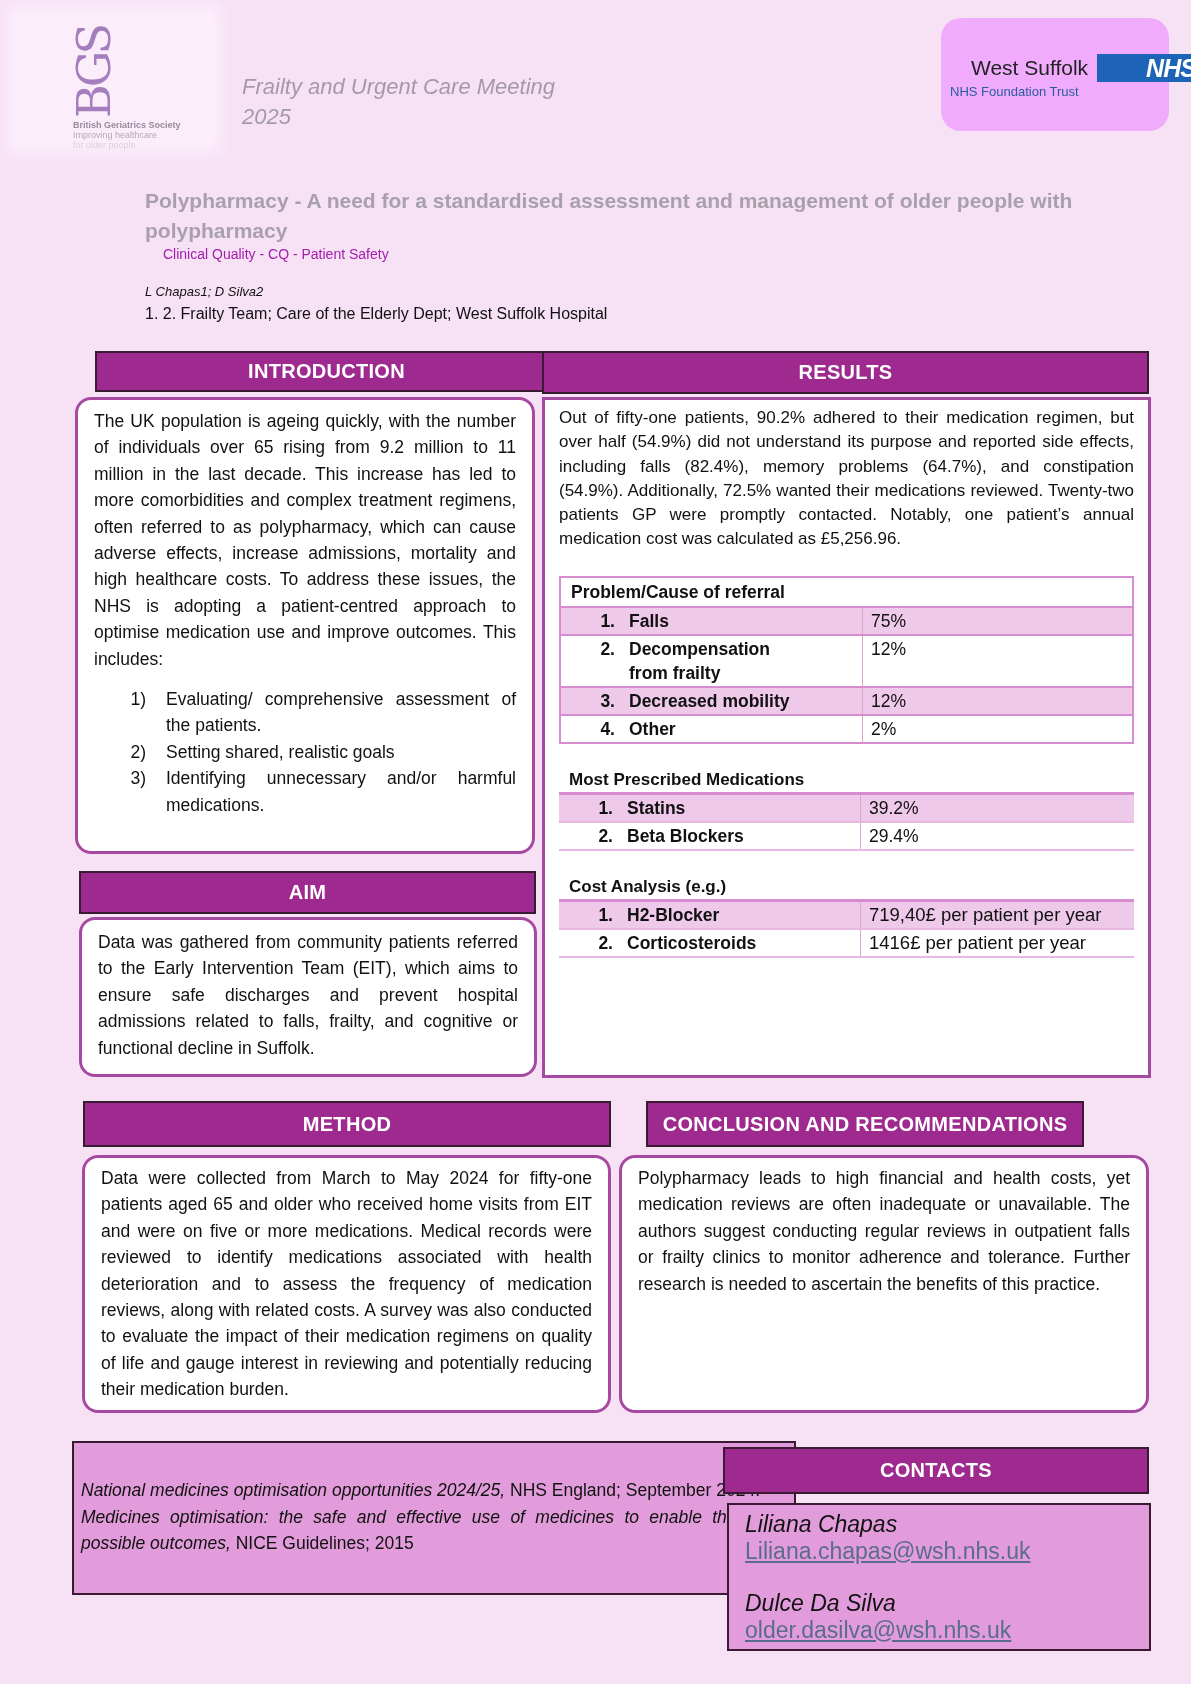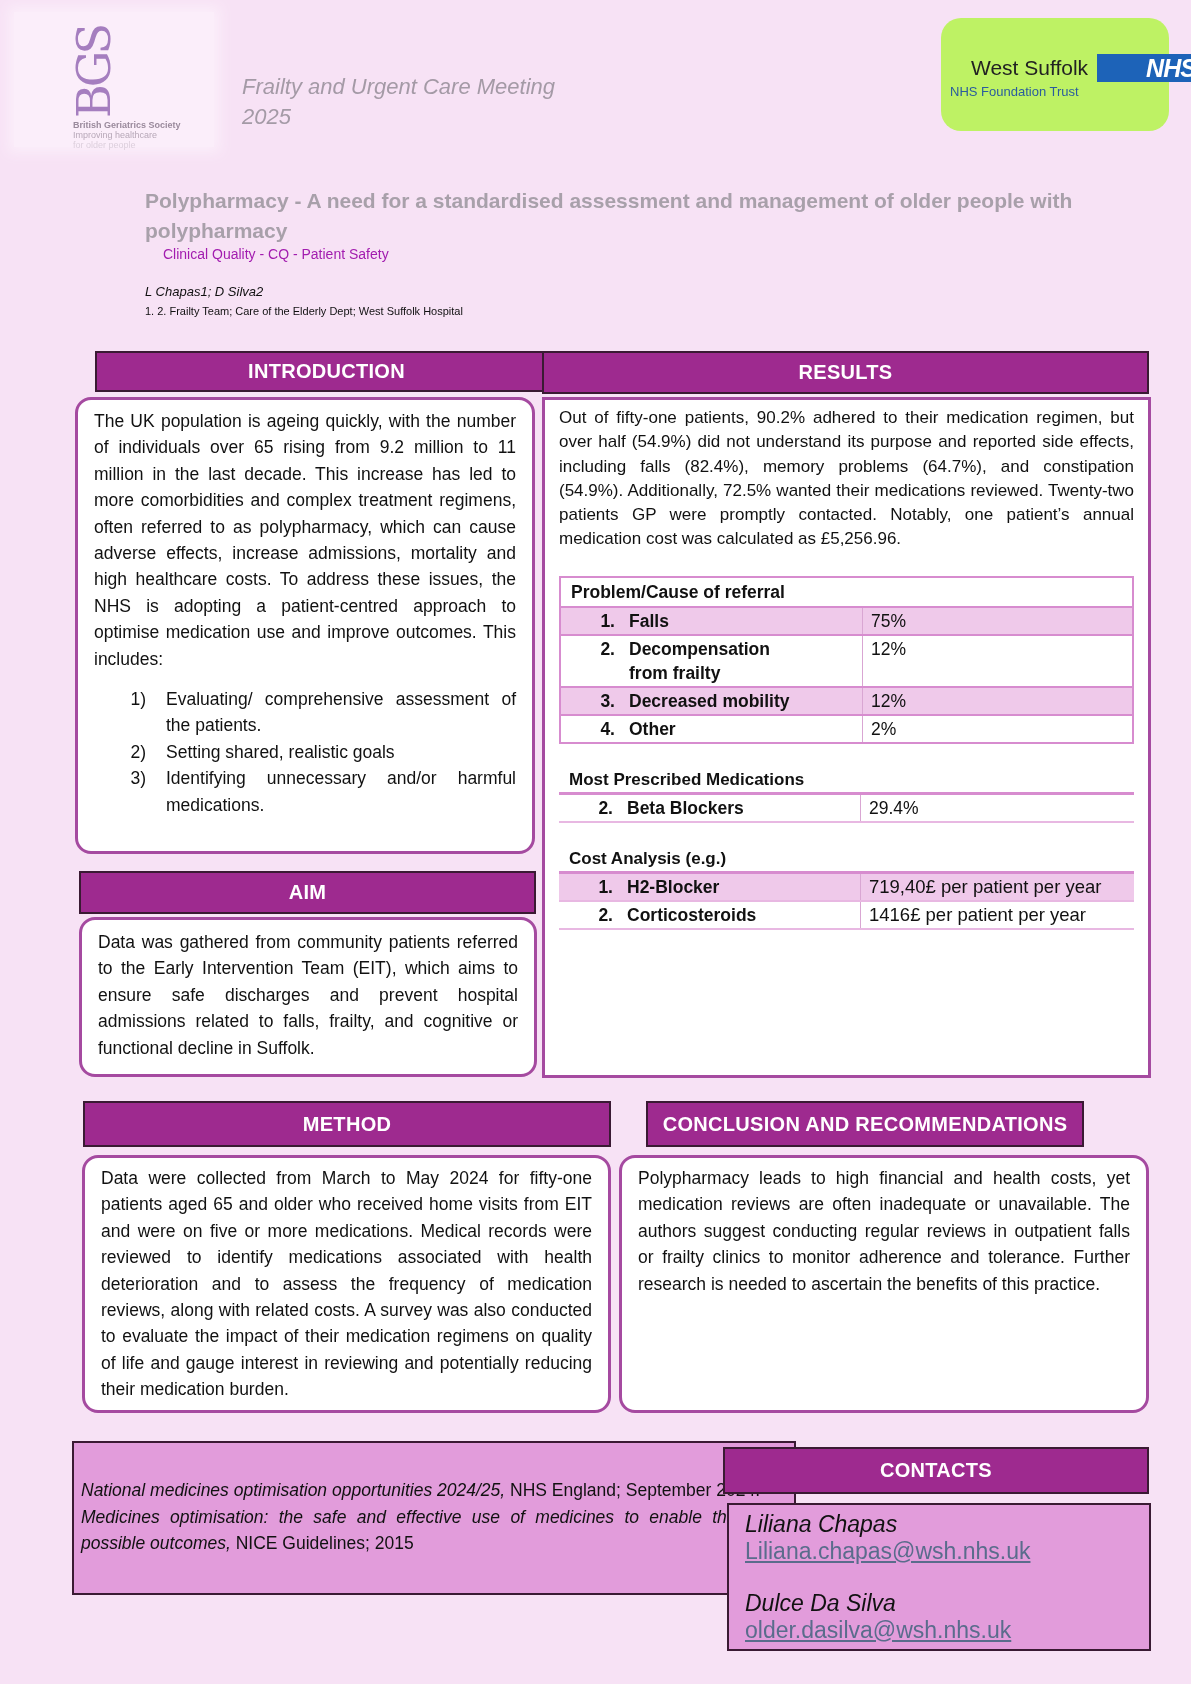--- a/index.html
+++ b/index.html
@@ -26,37 +26,37 @@
   .bgs-tag1 { position: absolute; left: 59px; top: 118px; font-size: 9px; color: #b7a8b8; white-space: nowrap; }
   .bgs-tag2 { position: absolute; left: 59px; top: 128px; font-size: 9px; color: #dccfdc; white-space: nowrap; }
 
   .meeting {
     left: 242px; top: 72px; width: 360px;
     font-size: 22px; font-style: italic; color: #a49aa6; line-height: 30px;
   }
 
   .nhs-logo {
     left: 941px; top: 18px; width: 228px; height: 113px;
-    background: #bef264; border-radius: 20px;
+    background: #f0abfc; border-radius: 20px;
   }
   .nhs-west { position: absolute; left: 30px; top: 38px; font-size: 21px; color: #222; white-space: nowrap; }
   .nhs-badge {
     position: absolute; left: 156px; top: 36px; width: 66px; height: 28px;
     background: #1d63b8; color: #fff; font-weight: bold; font-style: italic;
     font-size: 25px; line-height: 28px; text-align: center; letter-spacing: -1px; padding-left: 41px;
   }
   .nhs-trust { position: absolute; left: 9px; top: 66px; font-size: 13px; color: #2a5c9e; white-space: nowrap; }
 
   .title {
     left: 145px; top: 186px; width: 960px;
     font-size: 21px; font-weight: bold; color: #a8a0aa; line-height: 30px;
   }
   .subtitle { left: 145px; top: 246px; font-size: 14px; color: #a21caf; margin-left: 18px; }
   .authors { left: 145px; top: 284px; font-size: 13px; font-style: italic; color: #111; }
-  .affil { left: 145px; top: 305px; font-size: 11px; color: #111; }
+  .affil { left: 145px; top: 305px; font-size: 16px; color: #111; }
 
   
   .sec-head {
     background: #9e2a8f; border: 2px solid #3a1a33;
     color: #fff; font-weight: bold; font-size: 20px;
     display: flex; align-items: center; justify-content: center;
     letter-spacing: 0.3px;
   }
   .sec-box {
     background: #fff; border: 3px solid #a54aa0;
@@ -173,20 +173,24 @@
     <tr>
       <td class="lbl"><span class="n">4.</span><span class="t">Other</span></td>
       <td class="val">2%</td>
     </tr>
   </tbody>
     </table>
 
   <div class="tbl-title" style="margin-top:24px; padding-left:10px;">Most Prescribed Medications</div>
   <table class="rtable t2">
     <tbody>
+        <tr class="shade">
+      <td class="lbl"><span class="n">1.</span><span class="t">Statins</span></td>
+      <td class="val">39.2%</td>
+    </tr>
     <tr>
       <td class="lbl"><span class="n">2.</span><span class="t">Beta Blockers</span></td>
       <td class="val">29.4%</td>
     </tr>
   </tbody>
     </table>
 
   <div class="tbl-title" style="margin-top:24px; padding-left:10px;">Cost Analysis (e.g.)</div>
   <table class="rtable t2" style="font-size:18.5px;">
     <tbody>

